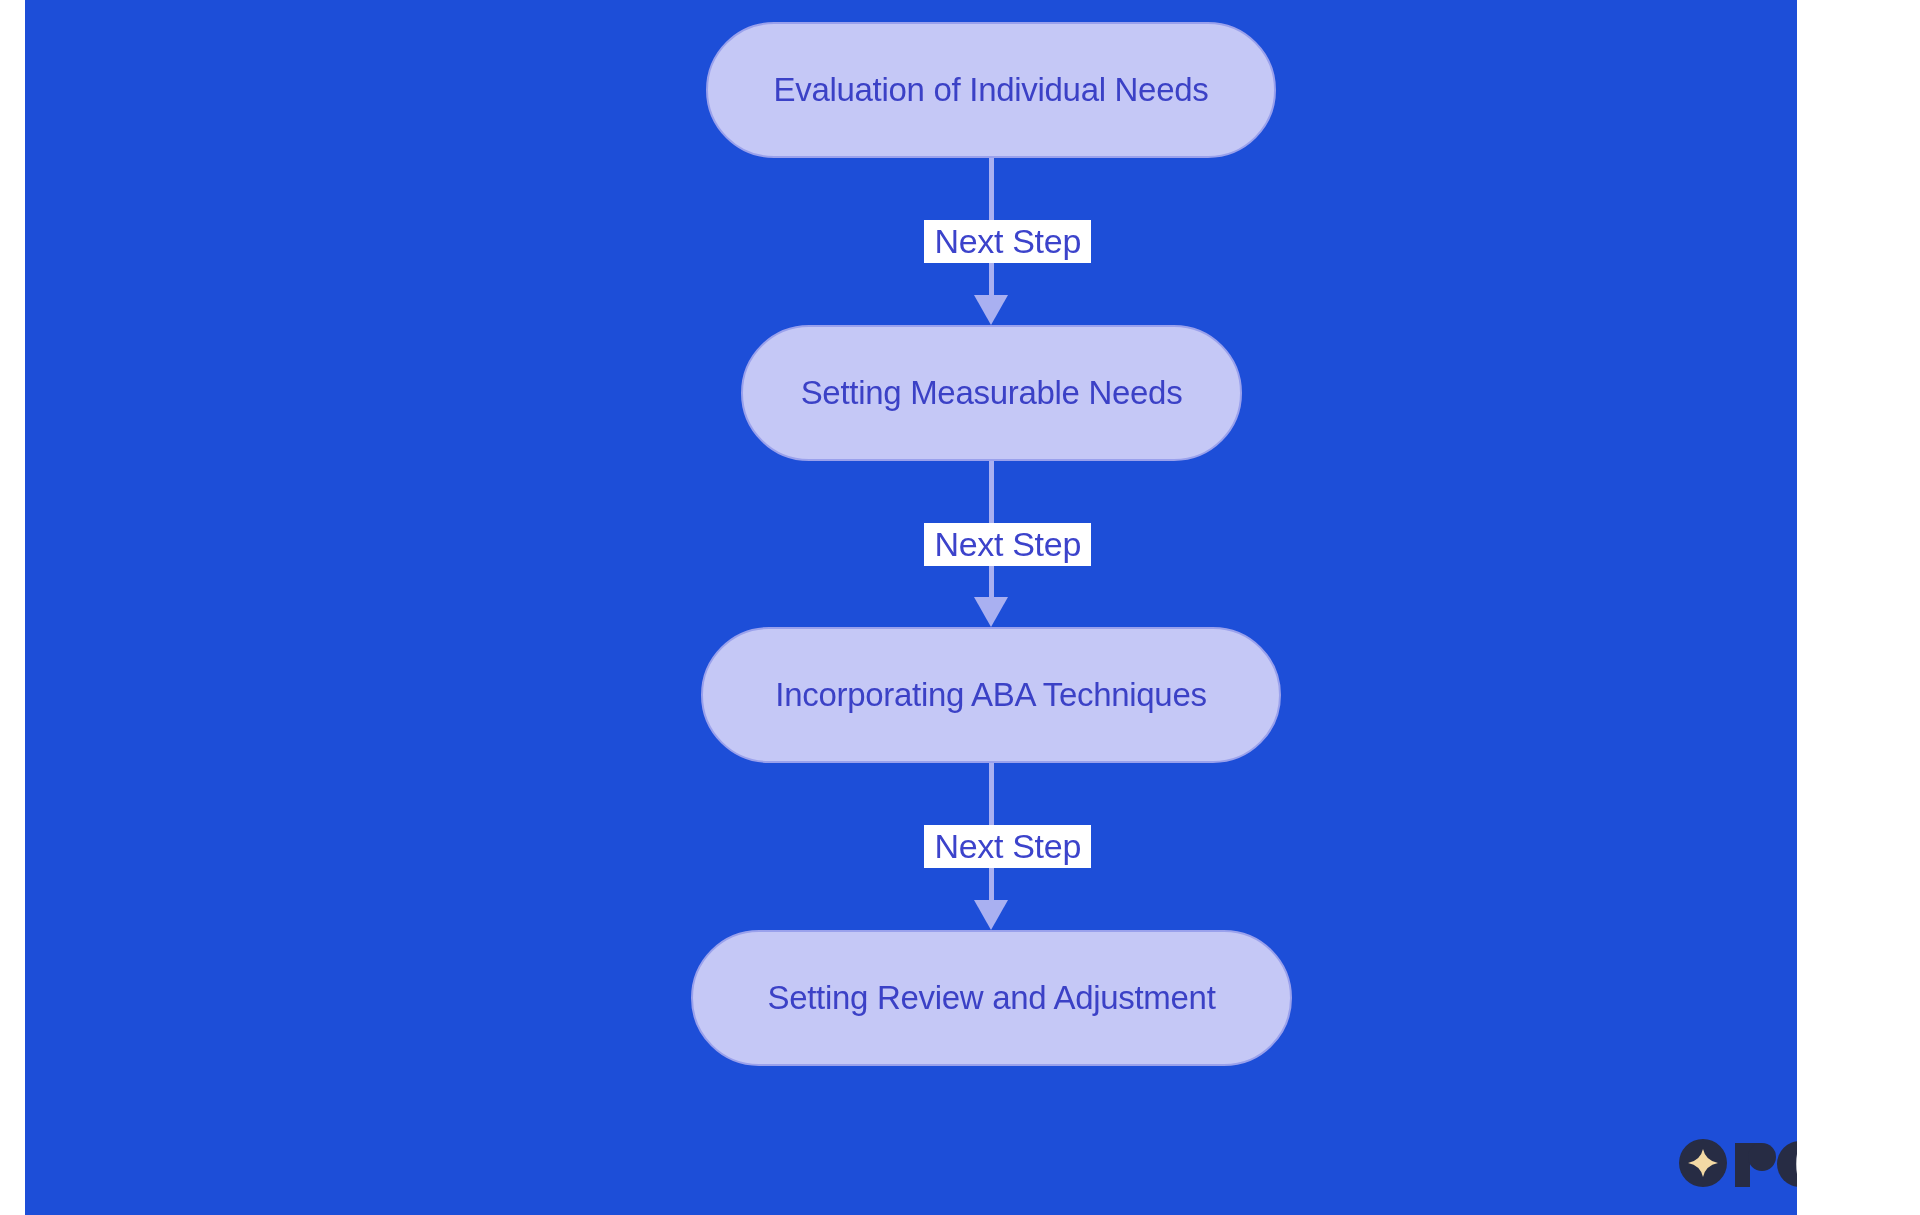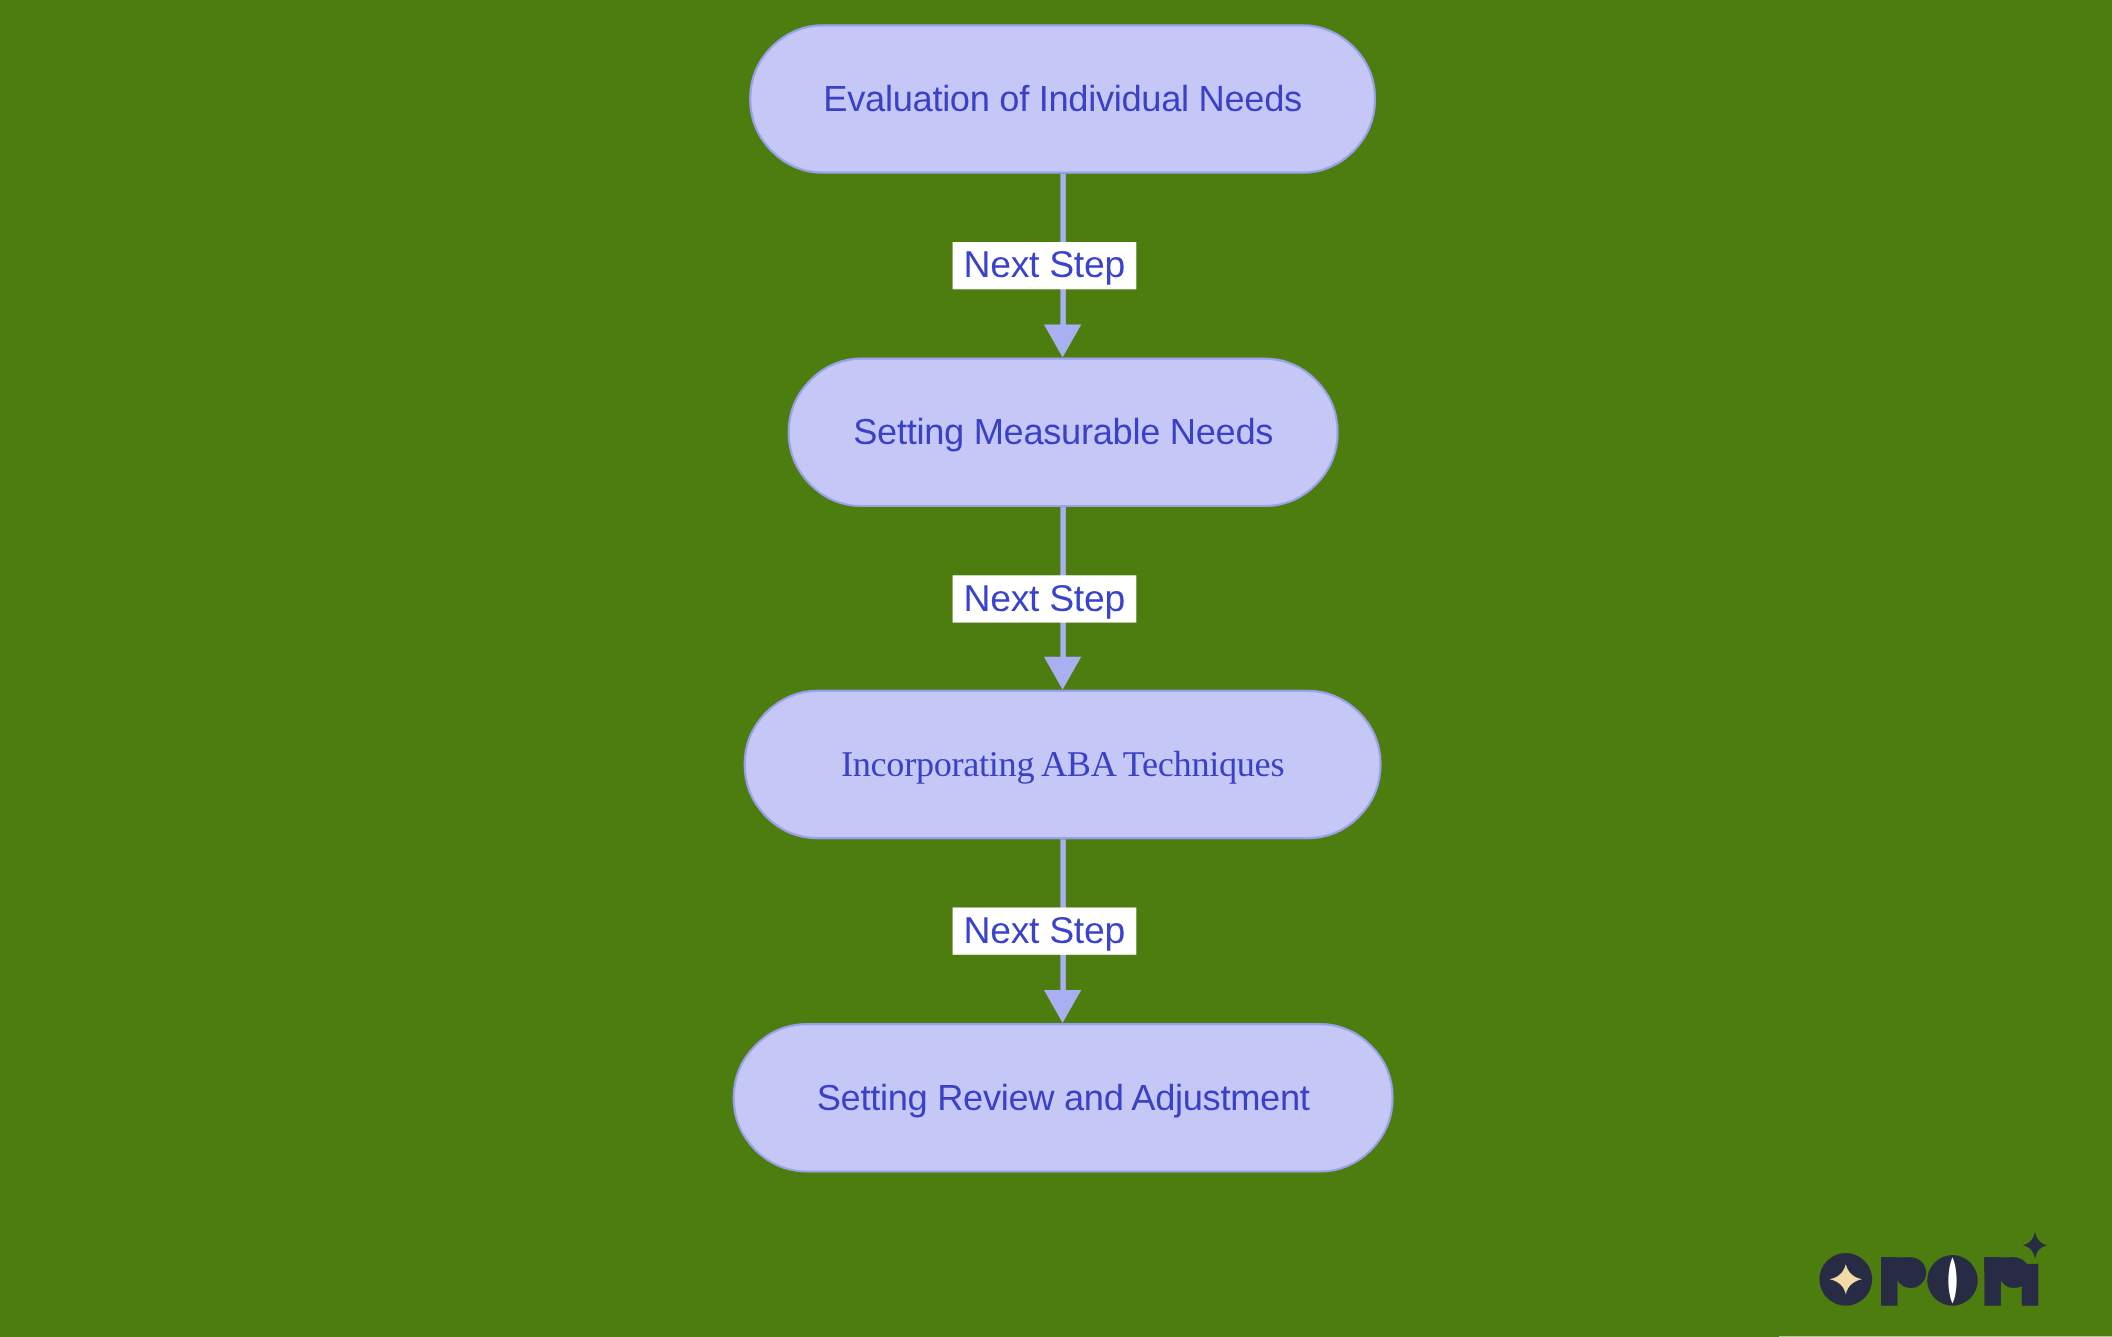--- a/index.html
+++ b/index.html
@@ -1,44 +1,45 @@
 <!DOCTYPE html>
 <html><head>
 <meta charset="utf-8">
 <style>
   html,body{margin:0;padding:0;background:#ffffff;}
   .canvas{
     position:relative;
-    width:1920px;height:1215px;
-    background:#4d7c0f;
+    width:1772px;height:1215px;
+    background:#1d4ed8;
     font-family:"Liberation Sans", sans-serif;
     overflow:hidden;
+    margin-left:25px;
   }
   .node{
     position:absolute;
     display:flex;align-items:center;justify-content:center;
     background:#c5c8f6;
     border:2px solid #9aa1ec;
     border-radius:70px;
     color:#3b41c6;
     font-size:33px;
     letter-spacing:-0.3px;
     box-sizing:border-box;
     text-align:center;
     white-space:nowrap;
   }
   .n1{left:681px;top:22px;width:570px;height:136px;}
   .n2{left:716px;top:325px;width:501px;height:136px;}
-  .n3{left:676px;top:627px;width:580px;height:136px;font-family:Liberation Serif, serif;}
+  .n3{left:676px;top:627px;width:580px;height:136px;}
   .n4{left:666px;top:930px;width:601px;height:136px;}
 
   .edge{
     position:absolute;
     left:866px;width:200px;
-    display:flex;align-items:center;justify-content:flex-start;
+    display:flex;align-items:center;justify-content:flex-end;
   }
   .e1{top:158px;height:167px;}
   .e2{top:461px;height:166px;}
   .e3{top:763px;height:167px;}
   .edge-line{
     position:absolute;
     left:calc(50% - 2.5px);
     top:0;bottom:26px;
     width:5px;
     background:#a9b0f1;

